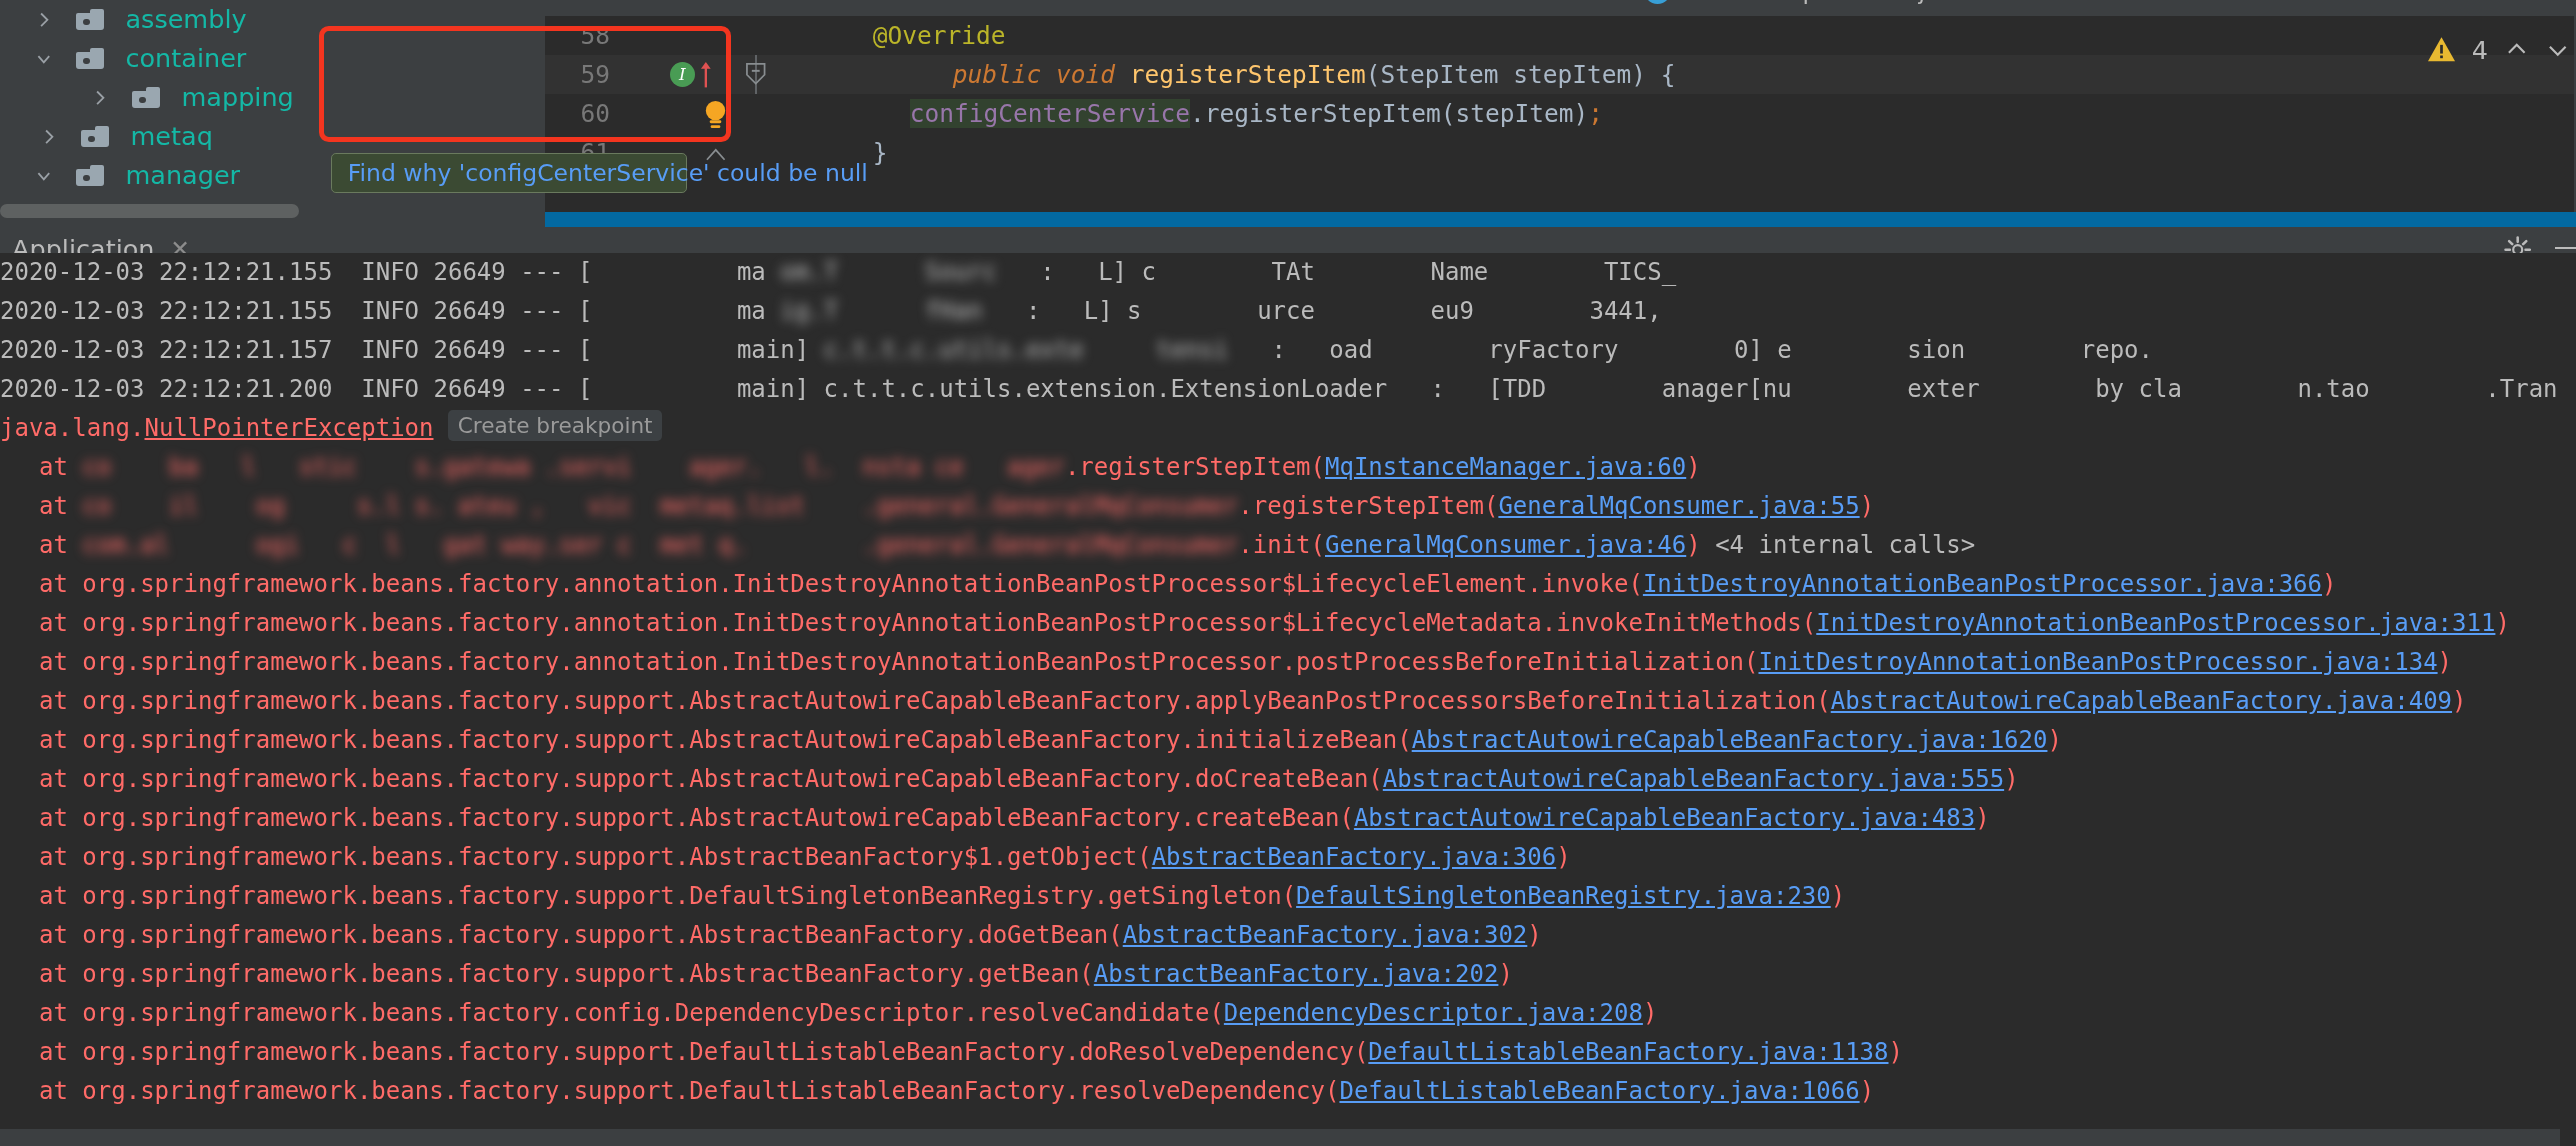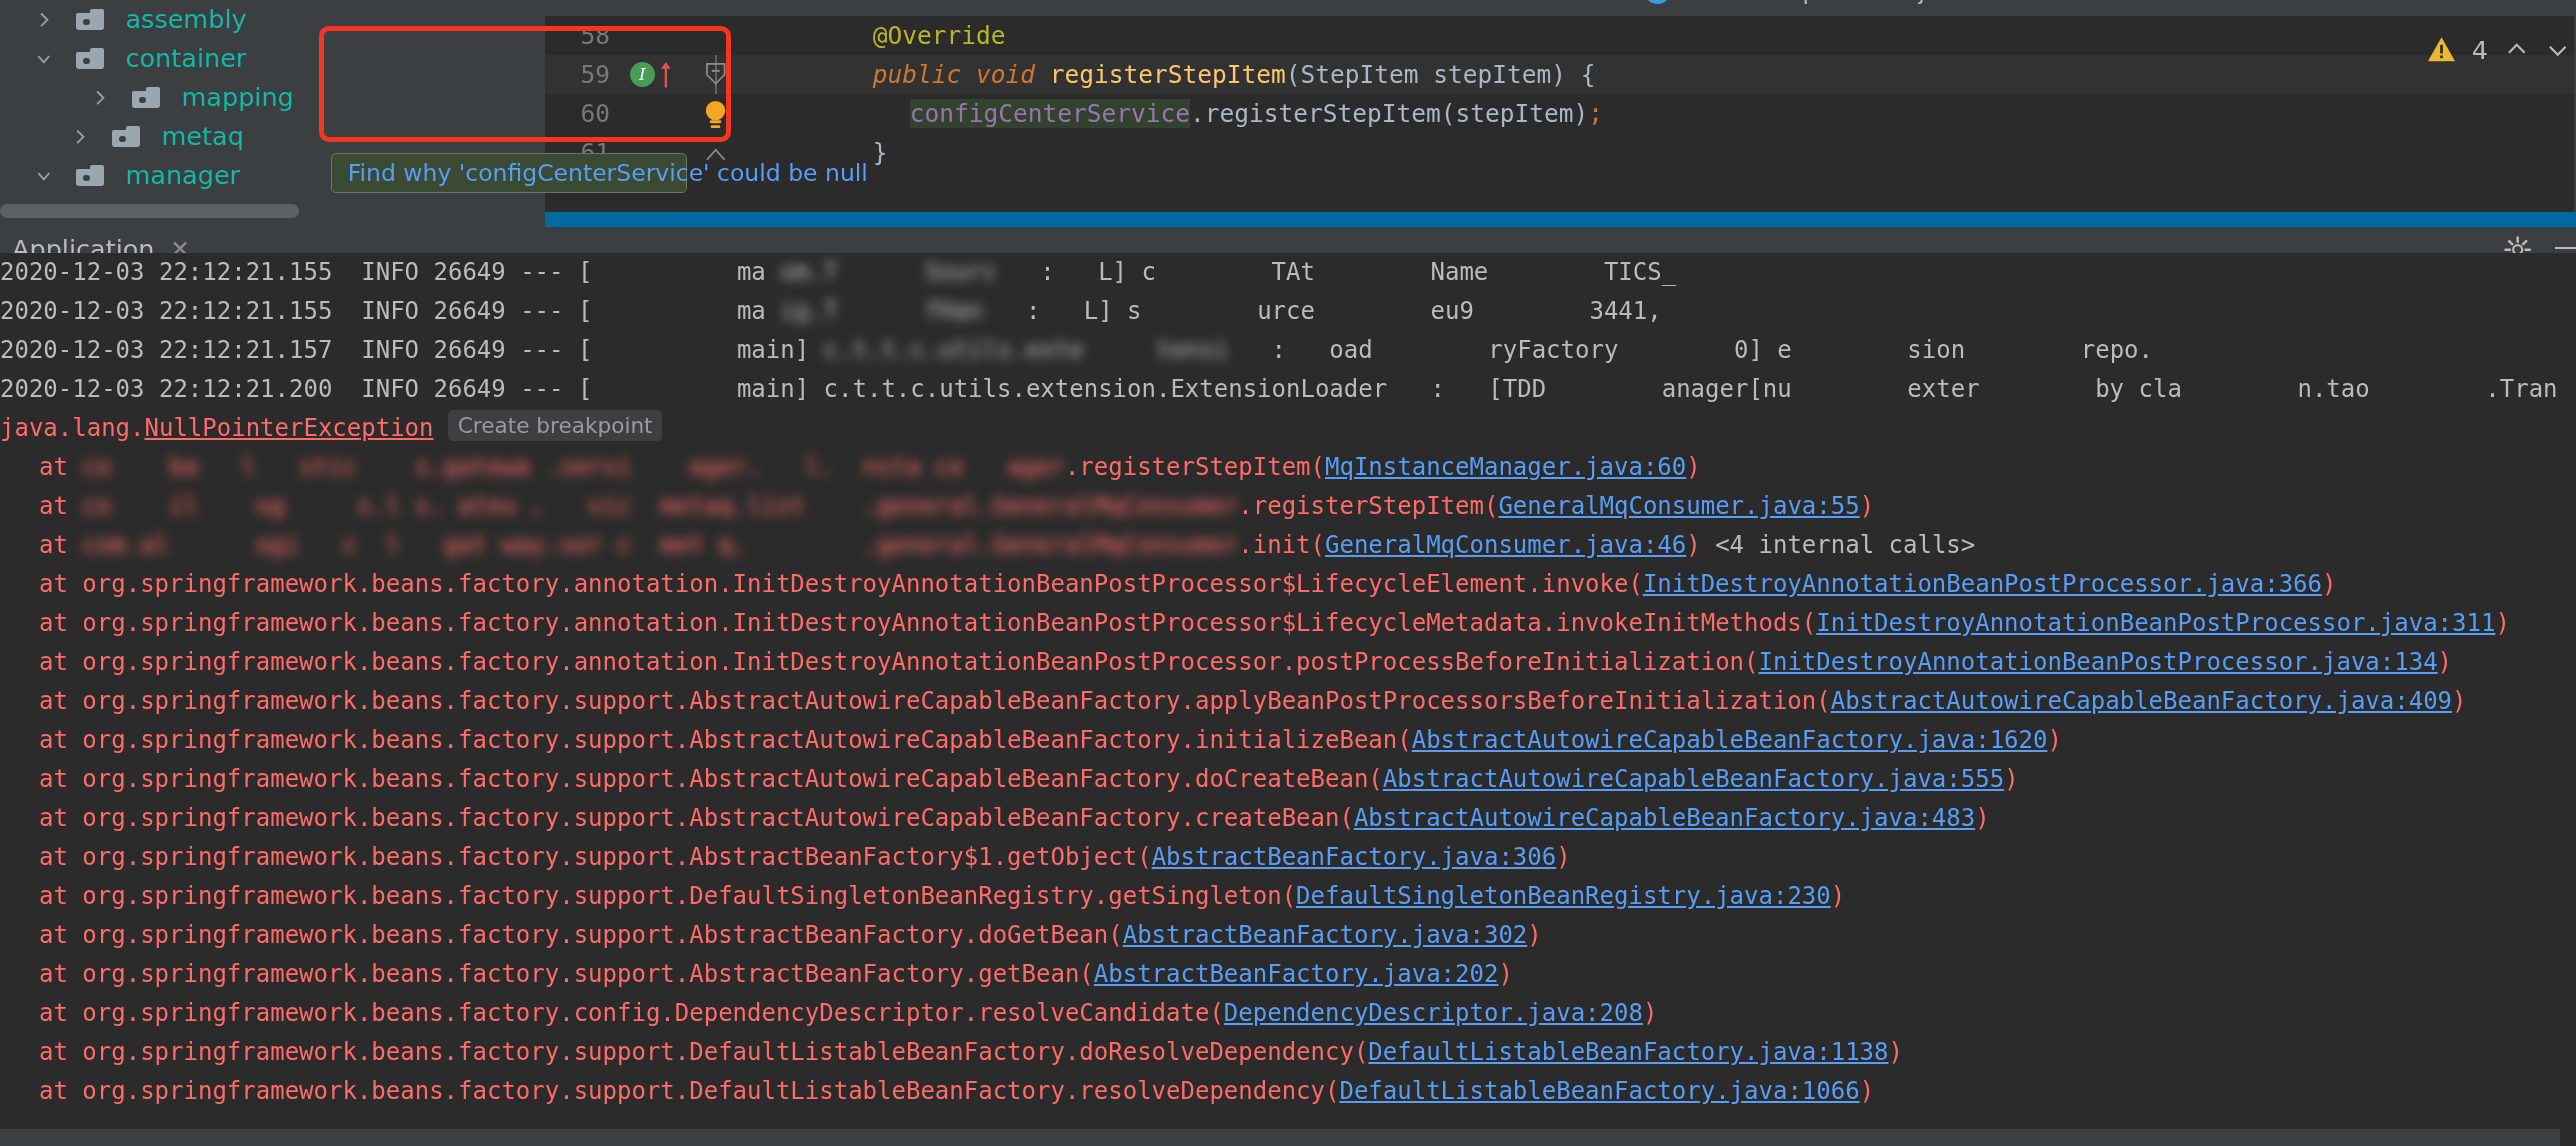--- a/index.html
+++ b/index.html
@@ -141,21 +141,21 @@
   }
   .code-line {
     position: relative;
     height: 39px;
     display: flex;
     align-items: center;
     font-family: "DejaVu Sans Mono", "Liberation Mono", monospace;
     font-size: 24.5px;
     white-space: pre;
   }
-  .code-line.hl { background: #323232; }
+  .code-line.hl { background: #323232; gap: 40px; }
   .gutter-num {
     width: 65px;
     text-align: right;
     color: #787878;
     flex: 0 0 auto;
     padding-right: 7.8px;
   }
   .gutter-icons {
     width: 147px;
     flex: 0 0 auto;
@@ -398,21 +398,21 @@
               <path d="M9 5 L16 12 L9 19" fill="none" stroke="#9aa0a6" stroke-width="2"></path>
             </svg>
           </span>
           <span class="folder-ico" style="margin-left: 7.8px;">
             <span class="body"></span>
             <span class="tab"></span>
             <span class="dot"></span>
           </span>
           <span class="tree-label">mapping</span>
         </div>
-        <div class="tree-row" style="padding-left: 67px; text-align: right;">
+        <div class="tree-row" style="padding-left: 36px; text-align: right;">
           <span class="tree-arrow">
             <svg viewBox="0 0 24 24" width="21.6" height="21.6">
               <path d="M9 5 L16 12 L9 19" fill="none" stroke="#9aa0a6" stroke-width="2"></path>
             </svg>
           </span>
           <span class="folder-ico" style="margin-left: 7.8px;">
             <span class="body"></span>
             <span class="tab"></span>
             <span class="dot"></span>
           </span>

